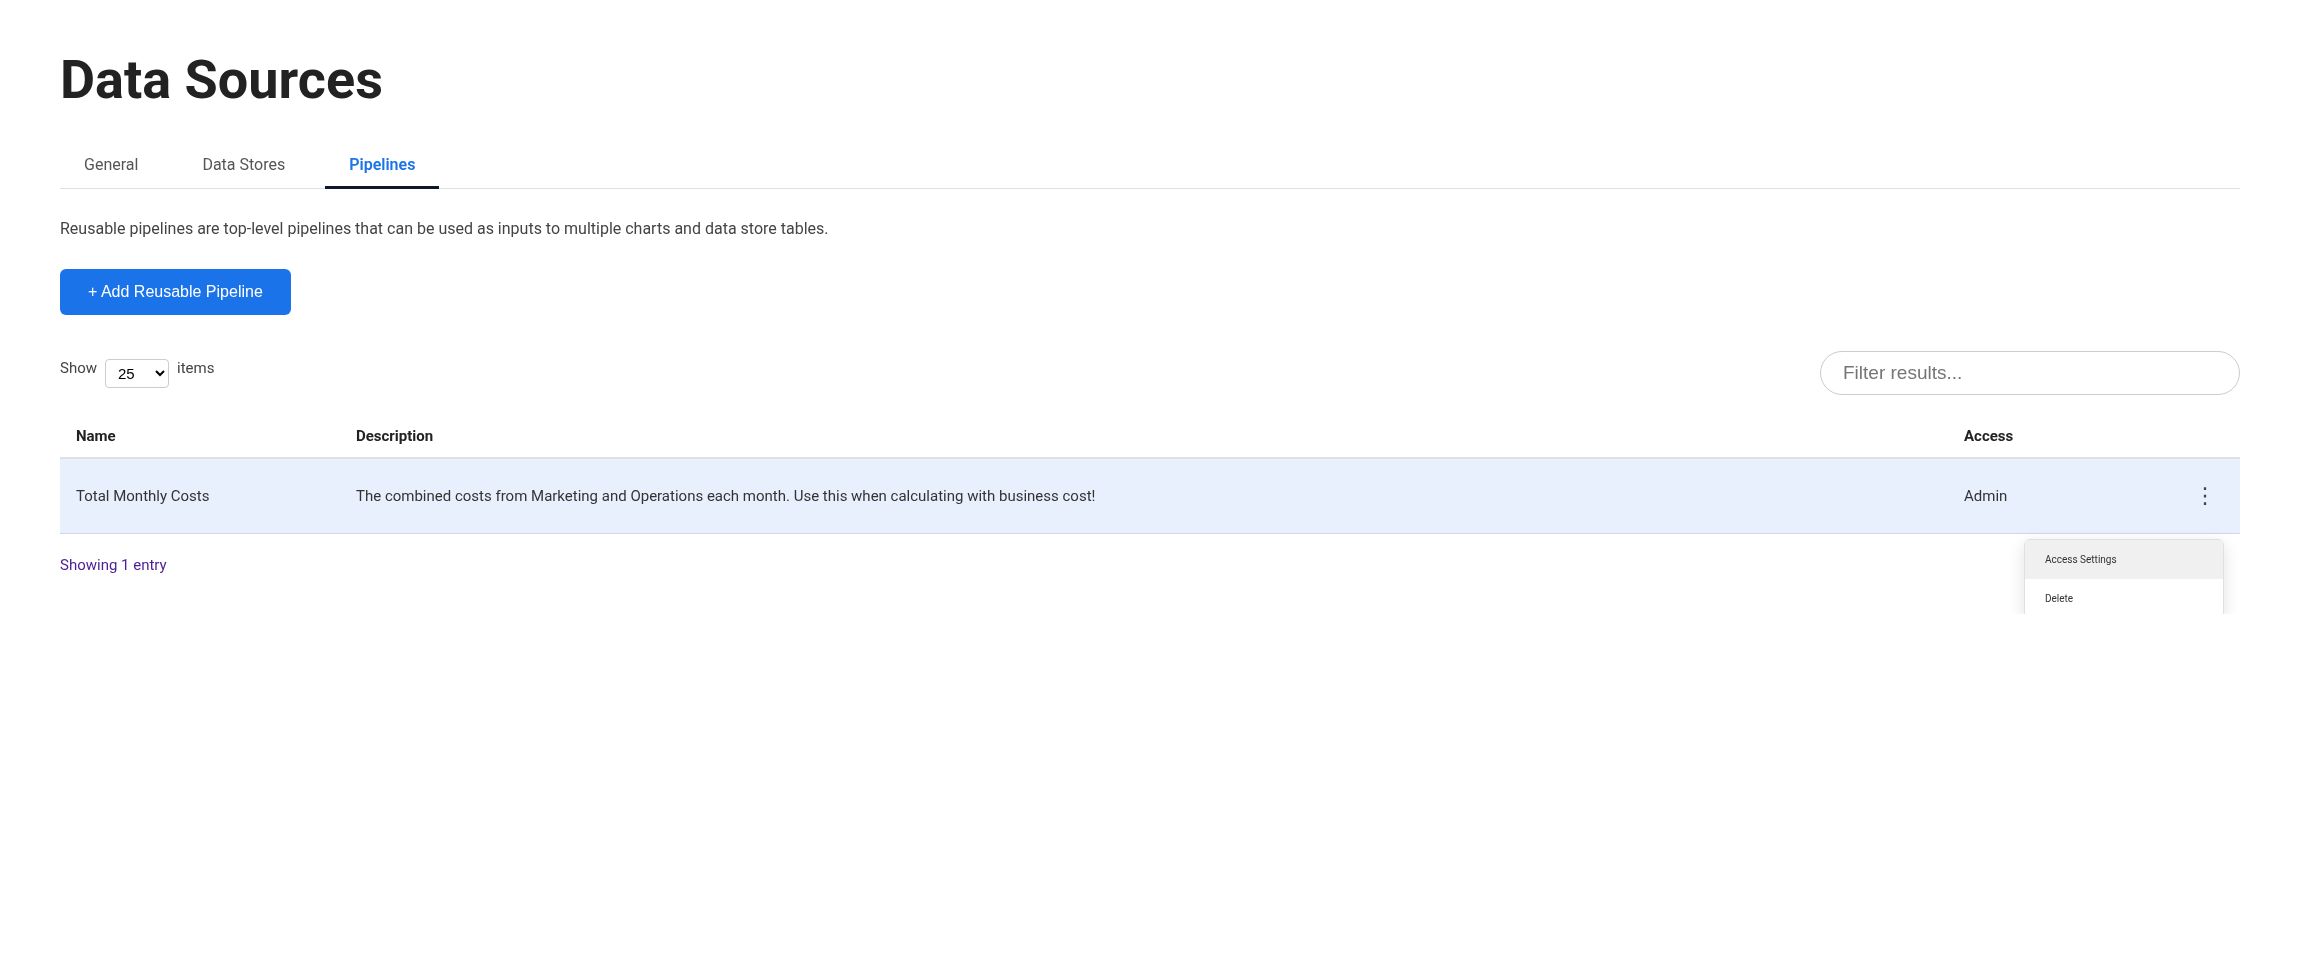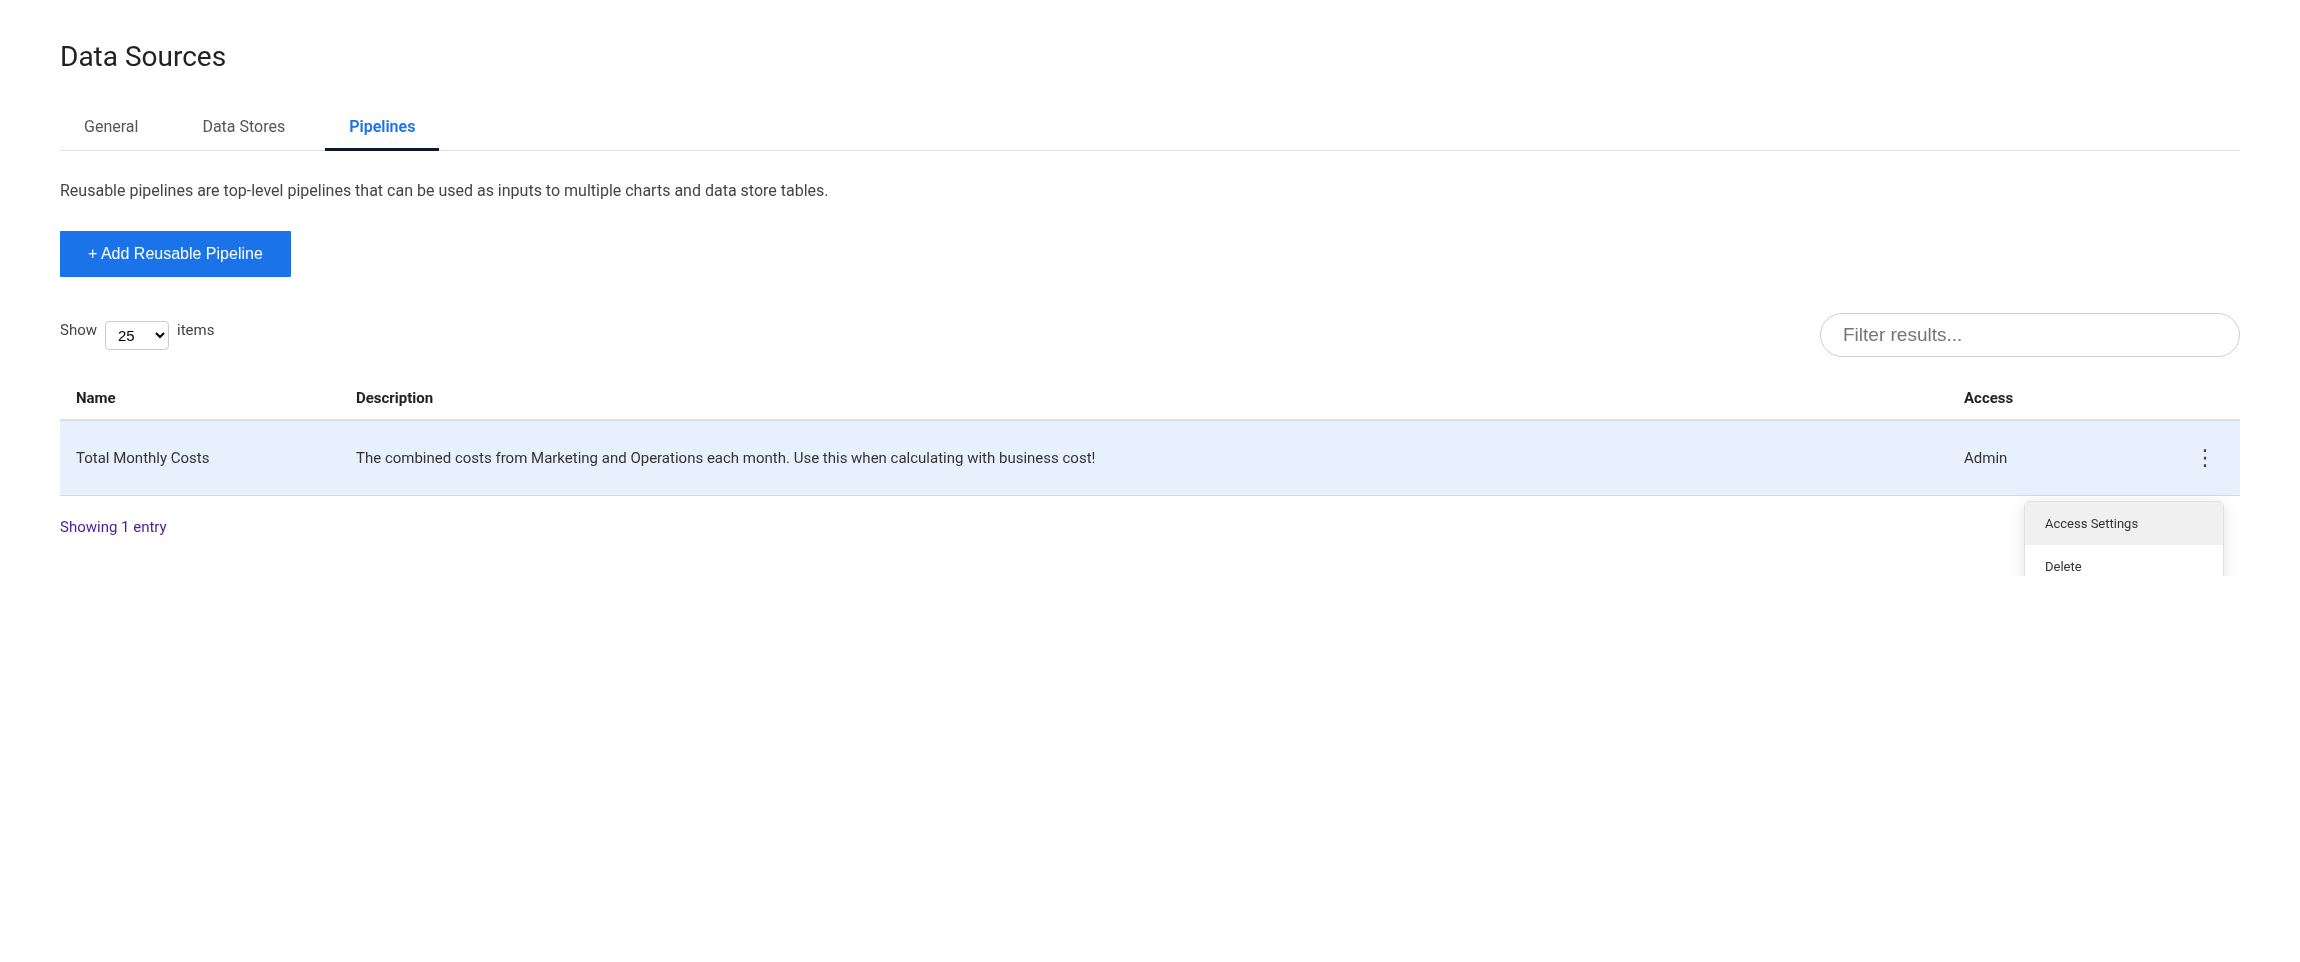--- a/index.html
+++ b/index.html
@@ -14,24 +14,25 @@
       color: #333333;
       font-size: 16px;
     }
 
     .page-container {
       max-width: 2300px;
       padding: 40px 60px;
     }
 
     .page-title {
-      font-size: 28px;
-      font-weight: 400;
+      font-size: 54px;
+      font-weight: 700;
       color: #222222;
       margin-bottom: 32px;
+      margin-top: 8px;
     }
 
     .tabs-container {
       display: flex;
       border-bottom: 1px solid #e0e0e0;
       margin-bottom: 28px;
       gap: 16px;
     }
 
     .tab {
@@ -54,21 +55,21 @@
       font-size: 16px;
       color: #444444;
       margin-bottom: 28px;
       line-height: 1.5;
     }
 
     .add-button {
       background: #1a73e8;
       color: #ffffff;
       border: none;
-      border-radius: 1px;
+      border-radius: 6px;
       padding: 14px 28px;
       font-size: 16px;
       font-weight: 500;
       cursor: pointer;
       margin-bottom: 36px;
     }
 
     .controls-row {
       display: flex;
       justify-content: space-between;
@@ -168,21 +169,21 @@
       background: #ffffff;
       border: 1px solid #e0e0e0;
       border-radius: 6px;
       box-shadow: 0 4px 16px rgba(0,0,0,0.12);
       min-width: 200px;
       z-index: 100;
     }
 
     .dropdown-item {
       padding: 14px 20px;
-      font-size: 13px;
+      font-size: 10px;
       color: #333333;
       cursor: pointer;
     }
 
     .dropdown-item.active-hover {
       background: #f0f0f0;
     }
 
     .row-actions {
       position: relative;

